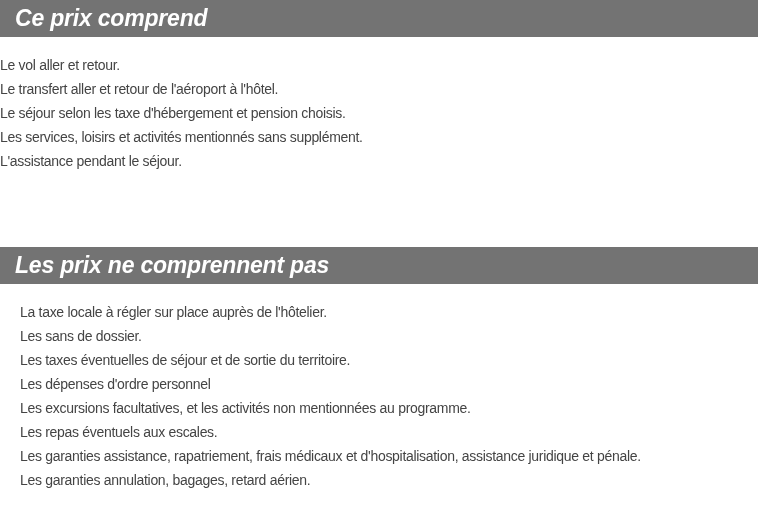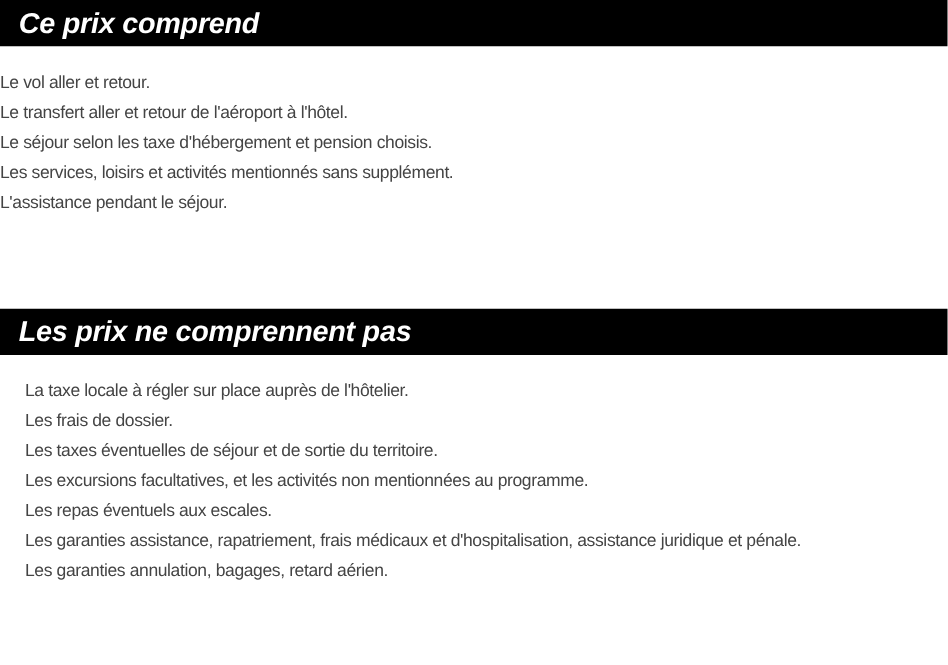--- a/index.html
+++ b/index.html
@@ -12,21 +12,21 @@
       height: 532px;
       position: relative;
       overflow: hidden;
       font-family: "Liberation Sans", "DejaVu Sans", sans-serif;
     }
     .banner {
       position: absolute;
       left: 0;
       width: 758px;
       height: 37px;
-      background: #000000;
+      background: #737373;
       color: #ffffff;
       font-style: italic;
       font-weight: bold;
       font-size: 23px;
       line-height: 37px;
       padding-left: 15px;
       box-sizing: border-box;
       letter-spacing: -0.2px;
     }
     .banner-1 { top: 0; }
@@ -57,19 +57,20 @@
   <li>Le vol aller et retour.</li>
   <li>Le transfert aller et retour de l'aéroport à l'hôtel.</li>
   <li>Le séjour selon les taxe d'hébergement et pension choisis.</li>
   <li>Les services, loisirs et activités mentionnés sans supplément.</li>
   <li>L'assistance pendant le séjour.</li>
 </ul>
 
 <div class="banner banner-2">Les prix ne comprennent pas</div>
 <ul class="list list-2">
   <li>La taxe locale à régler sur place auprès de l'hôtelier.</li>
-  <li>Les frais de dossier.</li>
+  <li>Les sans de dossier.</li>
   <li>Les taxes éventuelles de séjour et de sortie du territoire.</li>
+  <li>Les dépenses d'ordre personnel</li>
   <li>Les excursions facultatives, et les activités non mentionnées au programme.</li>
   <li>Les repas éventuels aux escales.</li>
   <li>Les garanties assistance, rapatriement, frais médicaux et d'hospitalisation, assistance juridique et pénale.</li>
   <li>Les garanties annulation, bagages, retard aérien.</li>
 </ul>
 
 </body></html>

